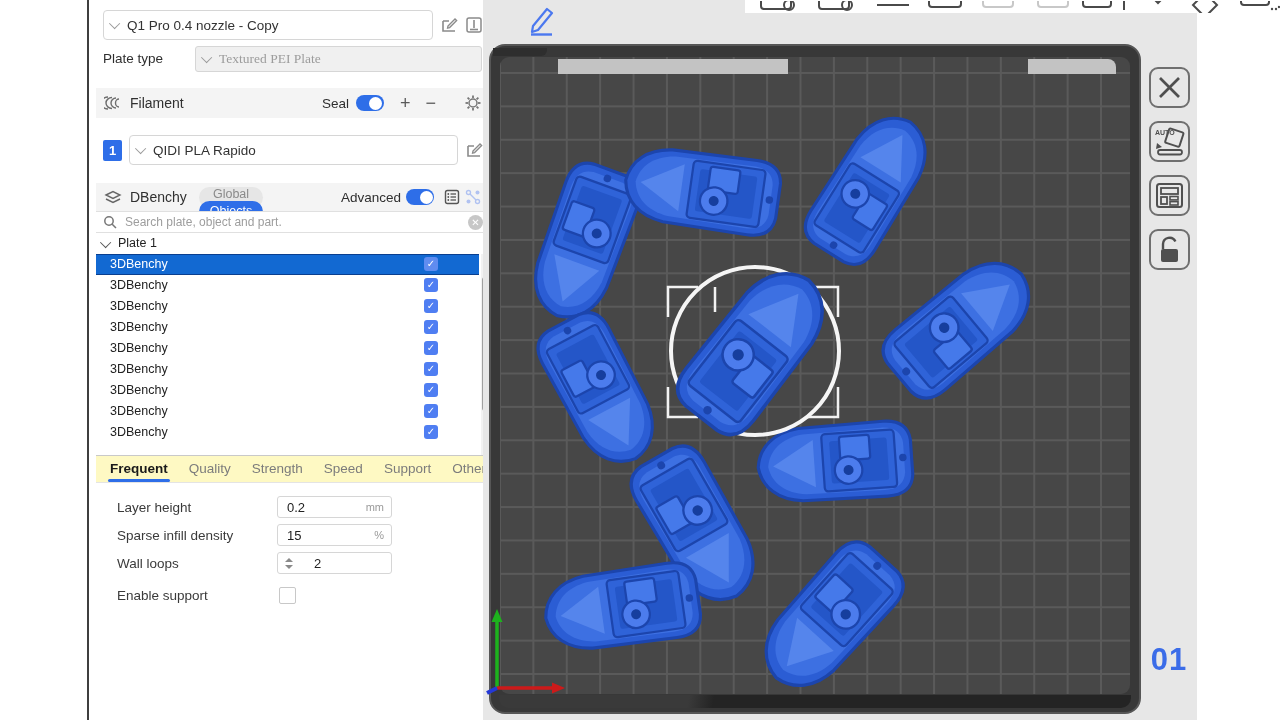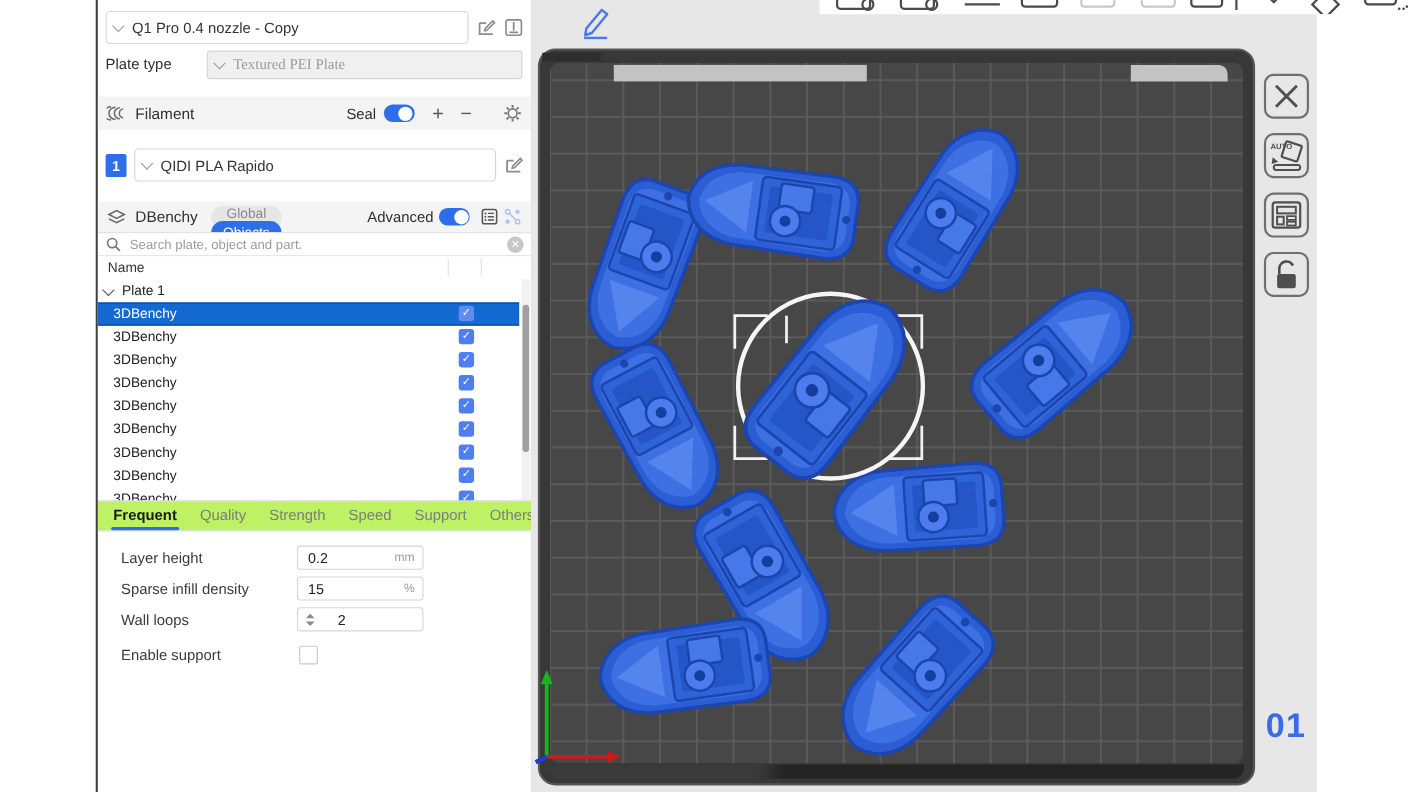--- a/index.html
+++ b/index.html
@@ -2,21 +2,21 @@
 <html><head>
 <meta charset="utf-8">
 <style>
   html,body{margin:0;padding:0;width:1280px;height:720px;overflow:hidden;
     font-family:"Liberation Sans",sans-serif;background:#ffffff;}
   .abs{position:absolute;}
   
   #gutter{left:0;top:0;width:87px;height:720px;background:#fff;}
   #vdivider{left:87px;top:0;width:2px;height:720px;background:#3f3f3f;}
   
-  #sidebar{left:89px;top:0;width:394px;height:720px;background:#fff;border-right:2px solid #701a75;}
+  #sidebar{left:96px;top:0;width:394px;height:720px;background:#fff;border-right:2px solid #701a75;}
   .combo{display:flex;align-items:center;gap:7px;background:#fff;border:1px solid #d6d6d6;border-radius:4px;height:30px;padding:0 8px;font-size:13.5px;color:#333;box-sizing:border-box;}
   .combo.disabled{background:#f0f0f0;color:#9c9c9c;height:26px;border-radius:3px;font-family:Liberation Serif, serif;}
   .chev{width:7px;height:7px;border-left:1.6px solid #9a9a9a;border-bottom:1.6px solid #9a9a9a;transform:rotate(-45deg) translateY(-2px);flex:0 0 auto;}
   .chev.dark{border-color:#555;}
   .secrow{left:0;width:394px;background:#f4f4f4;display:flex;align-items:center;padding:0 8px;box-sizing:border-box;}
   .sectitle{font-size:14px;color:#303030;margin-left:8px;}
   .toggle{width:28px;height:16px;border-radius:9px;background:#2e6ee8;position:relative;flex:0 0 auto;}
   .toggle::after{content:"";position:absolute;right:1.5px;top:1.5px;width:13px;height:13px;border-radius:50%;background:#fff;}
   .pm{font-size:18px;color:#5a5a5a;line-height:1;}
   .pill-group{display:flex;align-items:center;background:#e6e6e6;border-radius:11px;height:21px;margin-left:12px;flex-direction:column;}
@@ -32,21 +32,21 @@
   .colsep{position:absolute;top:2px;width:1px;height:16px;background:#e0e0e0;}
   .tnode{height:21px;line-height:21px;display:flex;align-items:center;padding-left:7px;}
   .trow{position:relative;height:21px;line-height:21px;padding-left:14px;width:383px;box-sizing:border-box;}
   .trow .tcheck{position:absolute;left:328px;top:3px;width:14px;height:14px;border-radius:3px;background:#4f7ef2;color:#fff;font-size:10px;line-height:14px;text-align:center;}
   .trow.selected{background:#1269d2;color:#fff;border-top:1px solid #0a3f8f;border-bottom:1px solid #0a3f8f;line-height:19px;}
   .trow.selected .tcheck{background:#5f8cf0;top:2px;}
   #treescroll{position:absolute;right:1px;top:21px;width:8px;height:201px;background:#f2f2f2;}
   #treethumb{position:absolute;left:1px;top:23px;width:6px;height:134px;background:#a0a0a0;border-radius:3px;}
   
   #tabs-divider{left:0;top:455px;width:394px;height:1px;background:#c9c9c9;}
-  #tabs{left:0;top:456px;width:394px;height:27px;border-bottom:1px solid #e4e4e4;display:flex;align-items:center;gap:21px;padding-left:14px;box-sizing:border-box;background:#bef264;}
+  #tabs{left:0;top:456px;width:394px;height:27px;border-bottom:1px solid #e4e4e4;display:flex;align-items:center;gap:21px;padding-left:14px;box-sizing:border-box;background:#fef9c3;}
   .tab{font-size:13.5px;color:#7c7c7c;position:relative;height:27px;line-height:25px;}
   .tab.active{color:#1a1a1a;font-weight:bold;}
   .tab.active::after{content:"";position:absolute;left:-2px;right:-2px;bottom:1px;height:3px;background:#2e6ee8;border-radius:2px;}
   
   .frow{left:0;width:394px;height:24px;display:flex;align-items:center;}
   .flabel{position:absolute;left:21px;font-size:13.5px;color:#3a3a3a;}
   .fbox{position:absolute;left:181px;width:115px;height:22px;border:1px solid #d6d6d6;border-radius:3px;background:#fff;display:flex;align-items:center;box-sizing:border-box;padding:0 7px;gap:12px;}
   .fbox input{border:none;outline:none;width:60px;font-size:13px;color:#222;font-family:"Liberation Sans",sans-serif;background:transparent;}
   .funit{margin-left:auto;font-size:11px;color:#9a9a9a;}
   .spin{display:flex;flex-direction:column;gap:3px;margin-right:7px;}
@@ -178,25 +178,20 @@
   <div class="abs" id="searchrow">
     <svg width="14" height="14" viewBox="0 0 14 14">
       <circle cx="6" cy="6" r="4.2" fill="none" stroke="#777" stroke-width="1.5"></circle>
       <line x1="9.2" y1="9.2" x2="13" y2="13" stroke="#777" stroke-width="1.5"></line>
     </svg>
     <input type="text" placeholder="Search plate, object and part." style="">
     <span class="clearbtn">✕</span>
   </div>
 
   <div class="abs" id="tree">
-    <div class="thead">
-      <span>Name</span>
-      <span class="colsep" style="left:318px;"></span>
-      <span class="colsep" style="left:348px;"></span>
-    </div>
     <div class="tnode">
       <span class="chev dark" style="margin-right:7px;"></span>
       <span>Plate 1</span>
     </div>
     <div class="trow selected">
       <span>3DBenchy</span>
       <span class="tcheck">✓</span>
     </div>
     <div class="trow">
       <span>3DBenchy</span>

